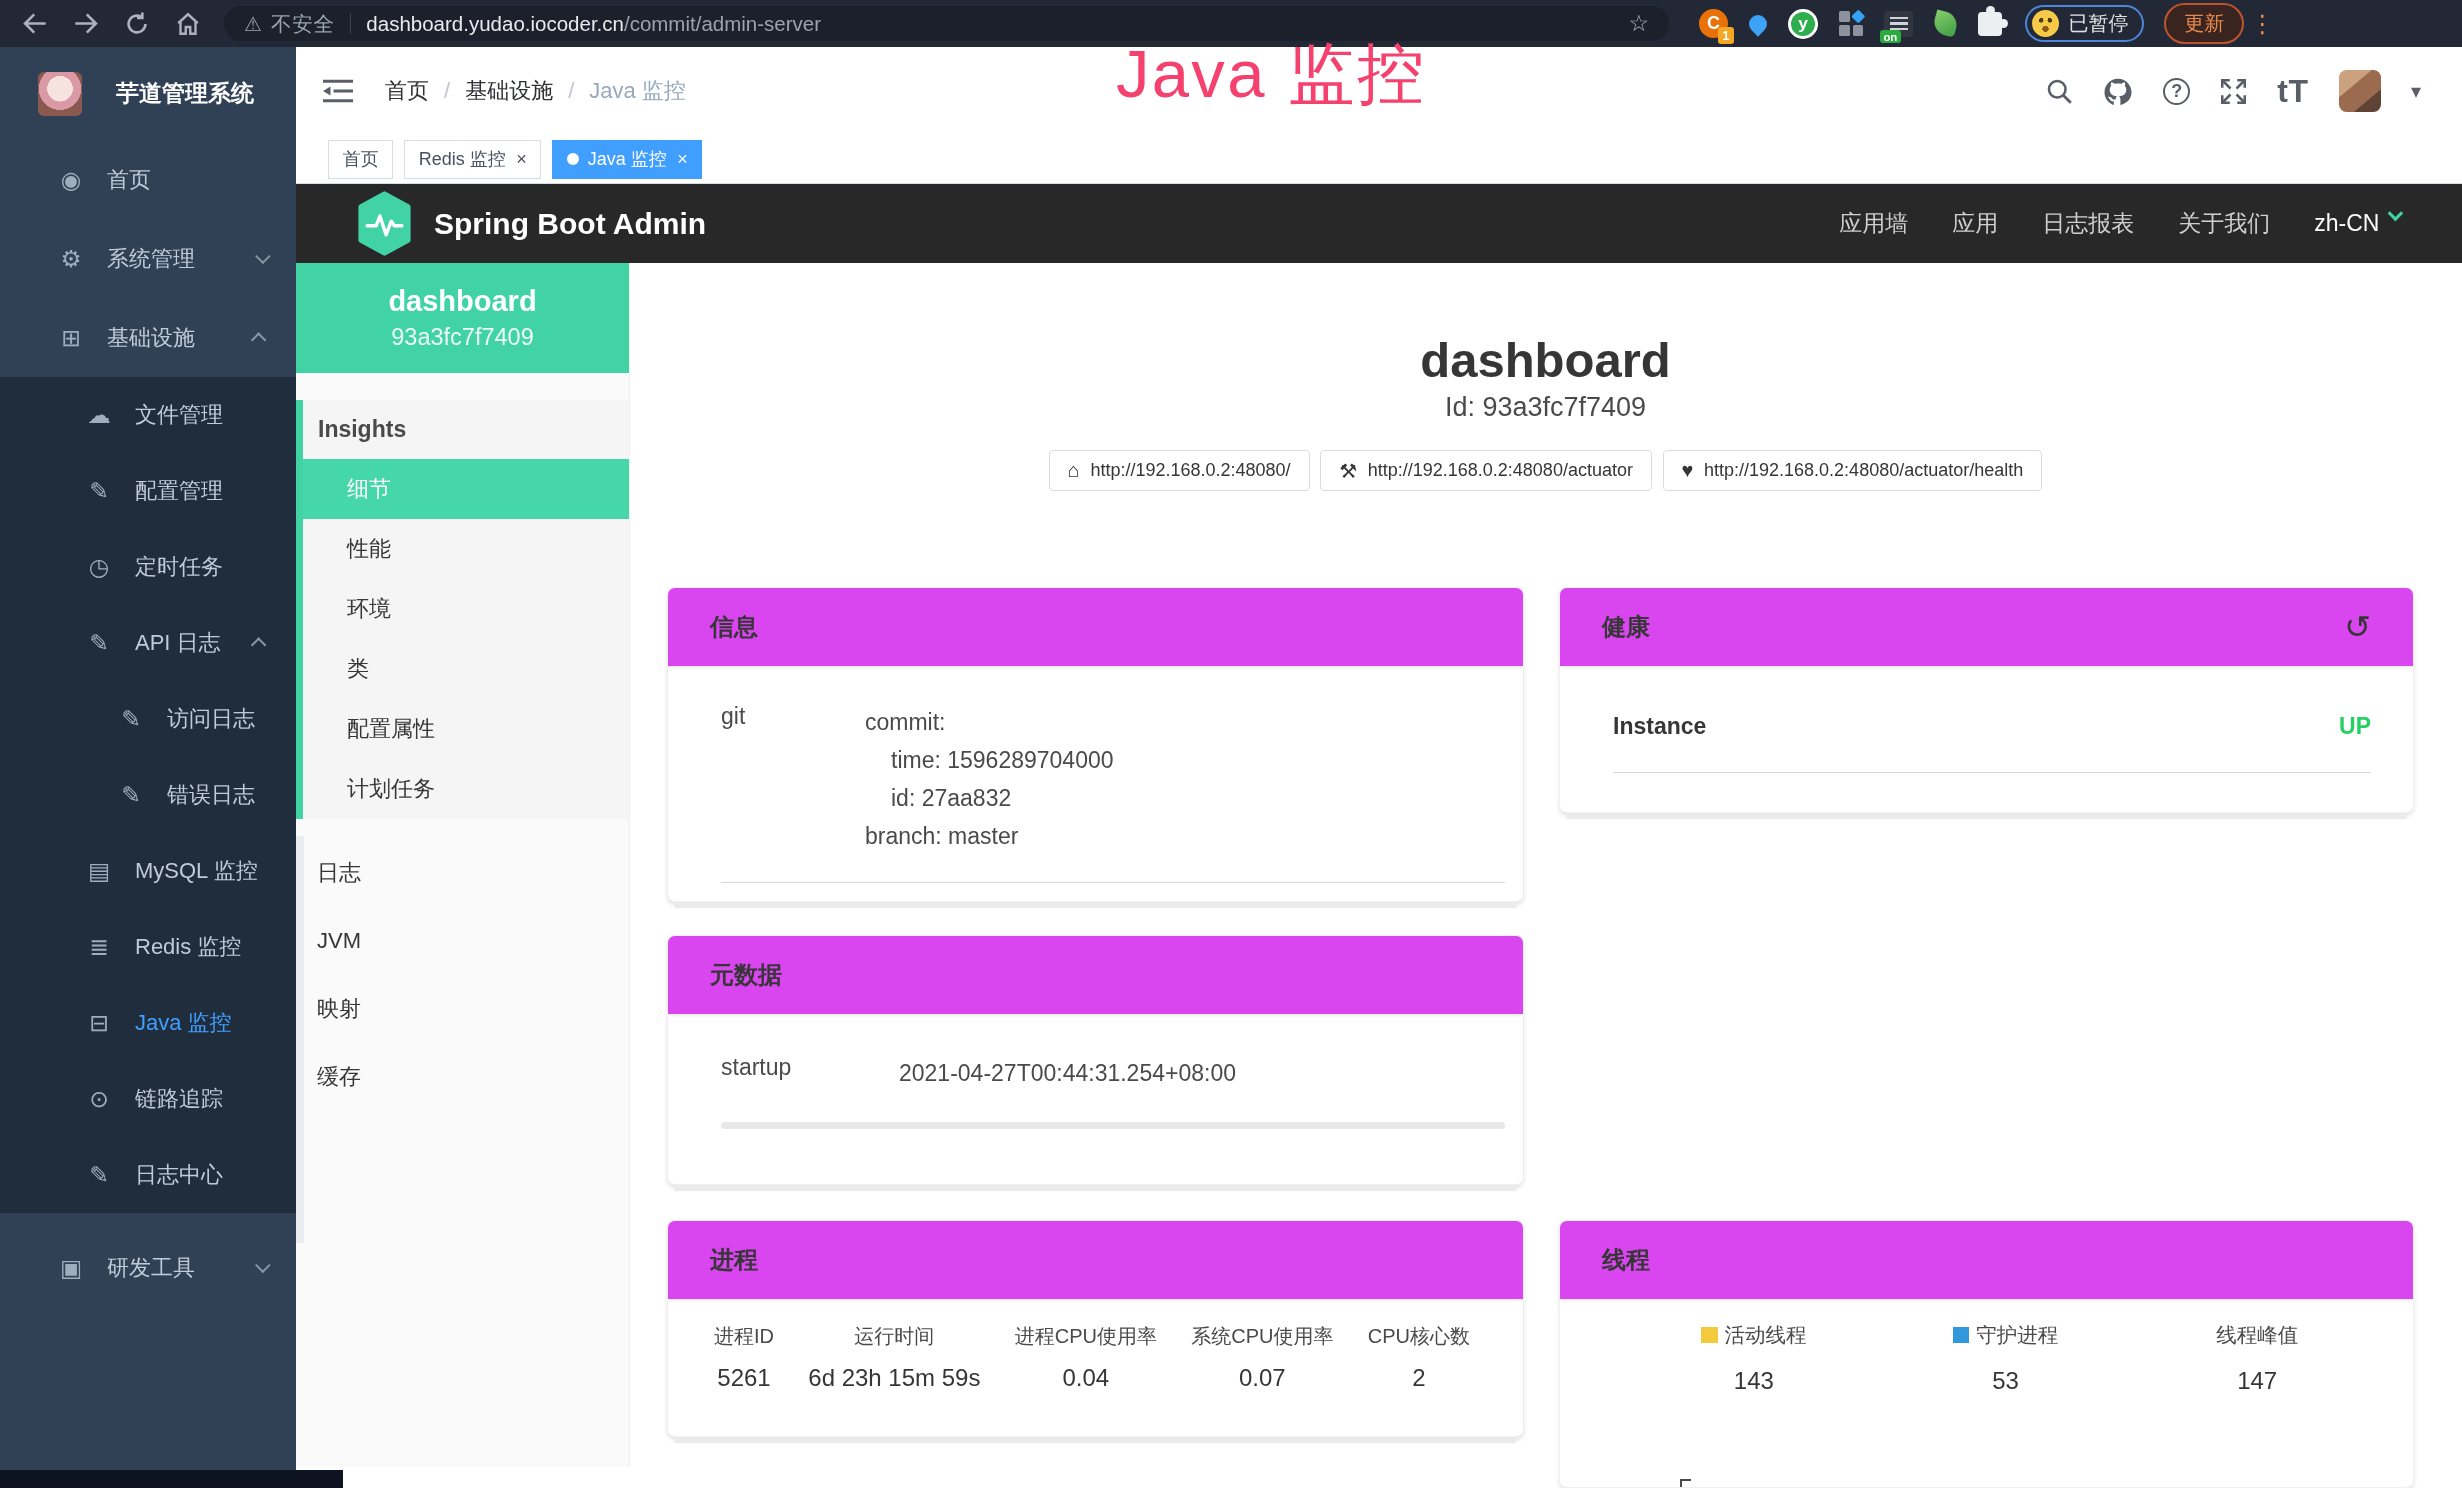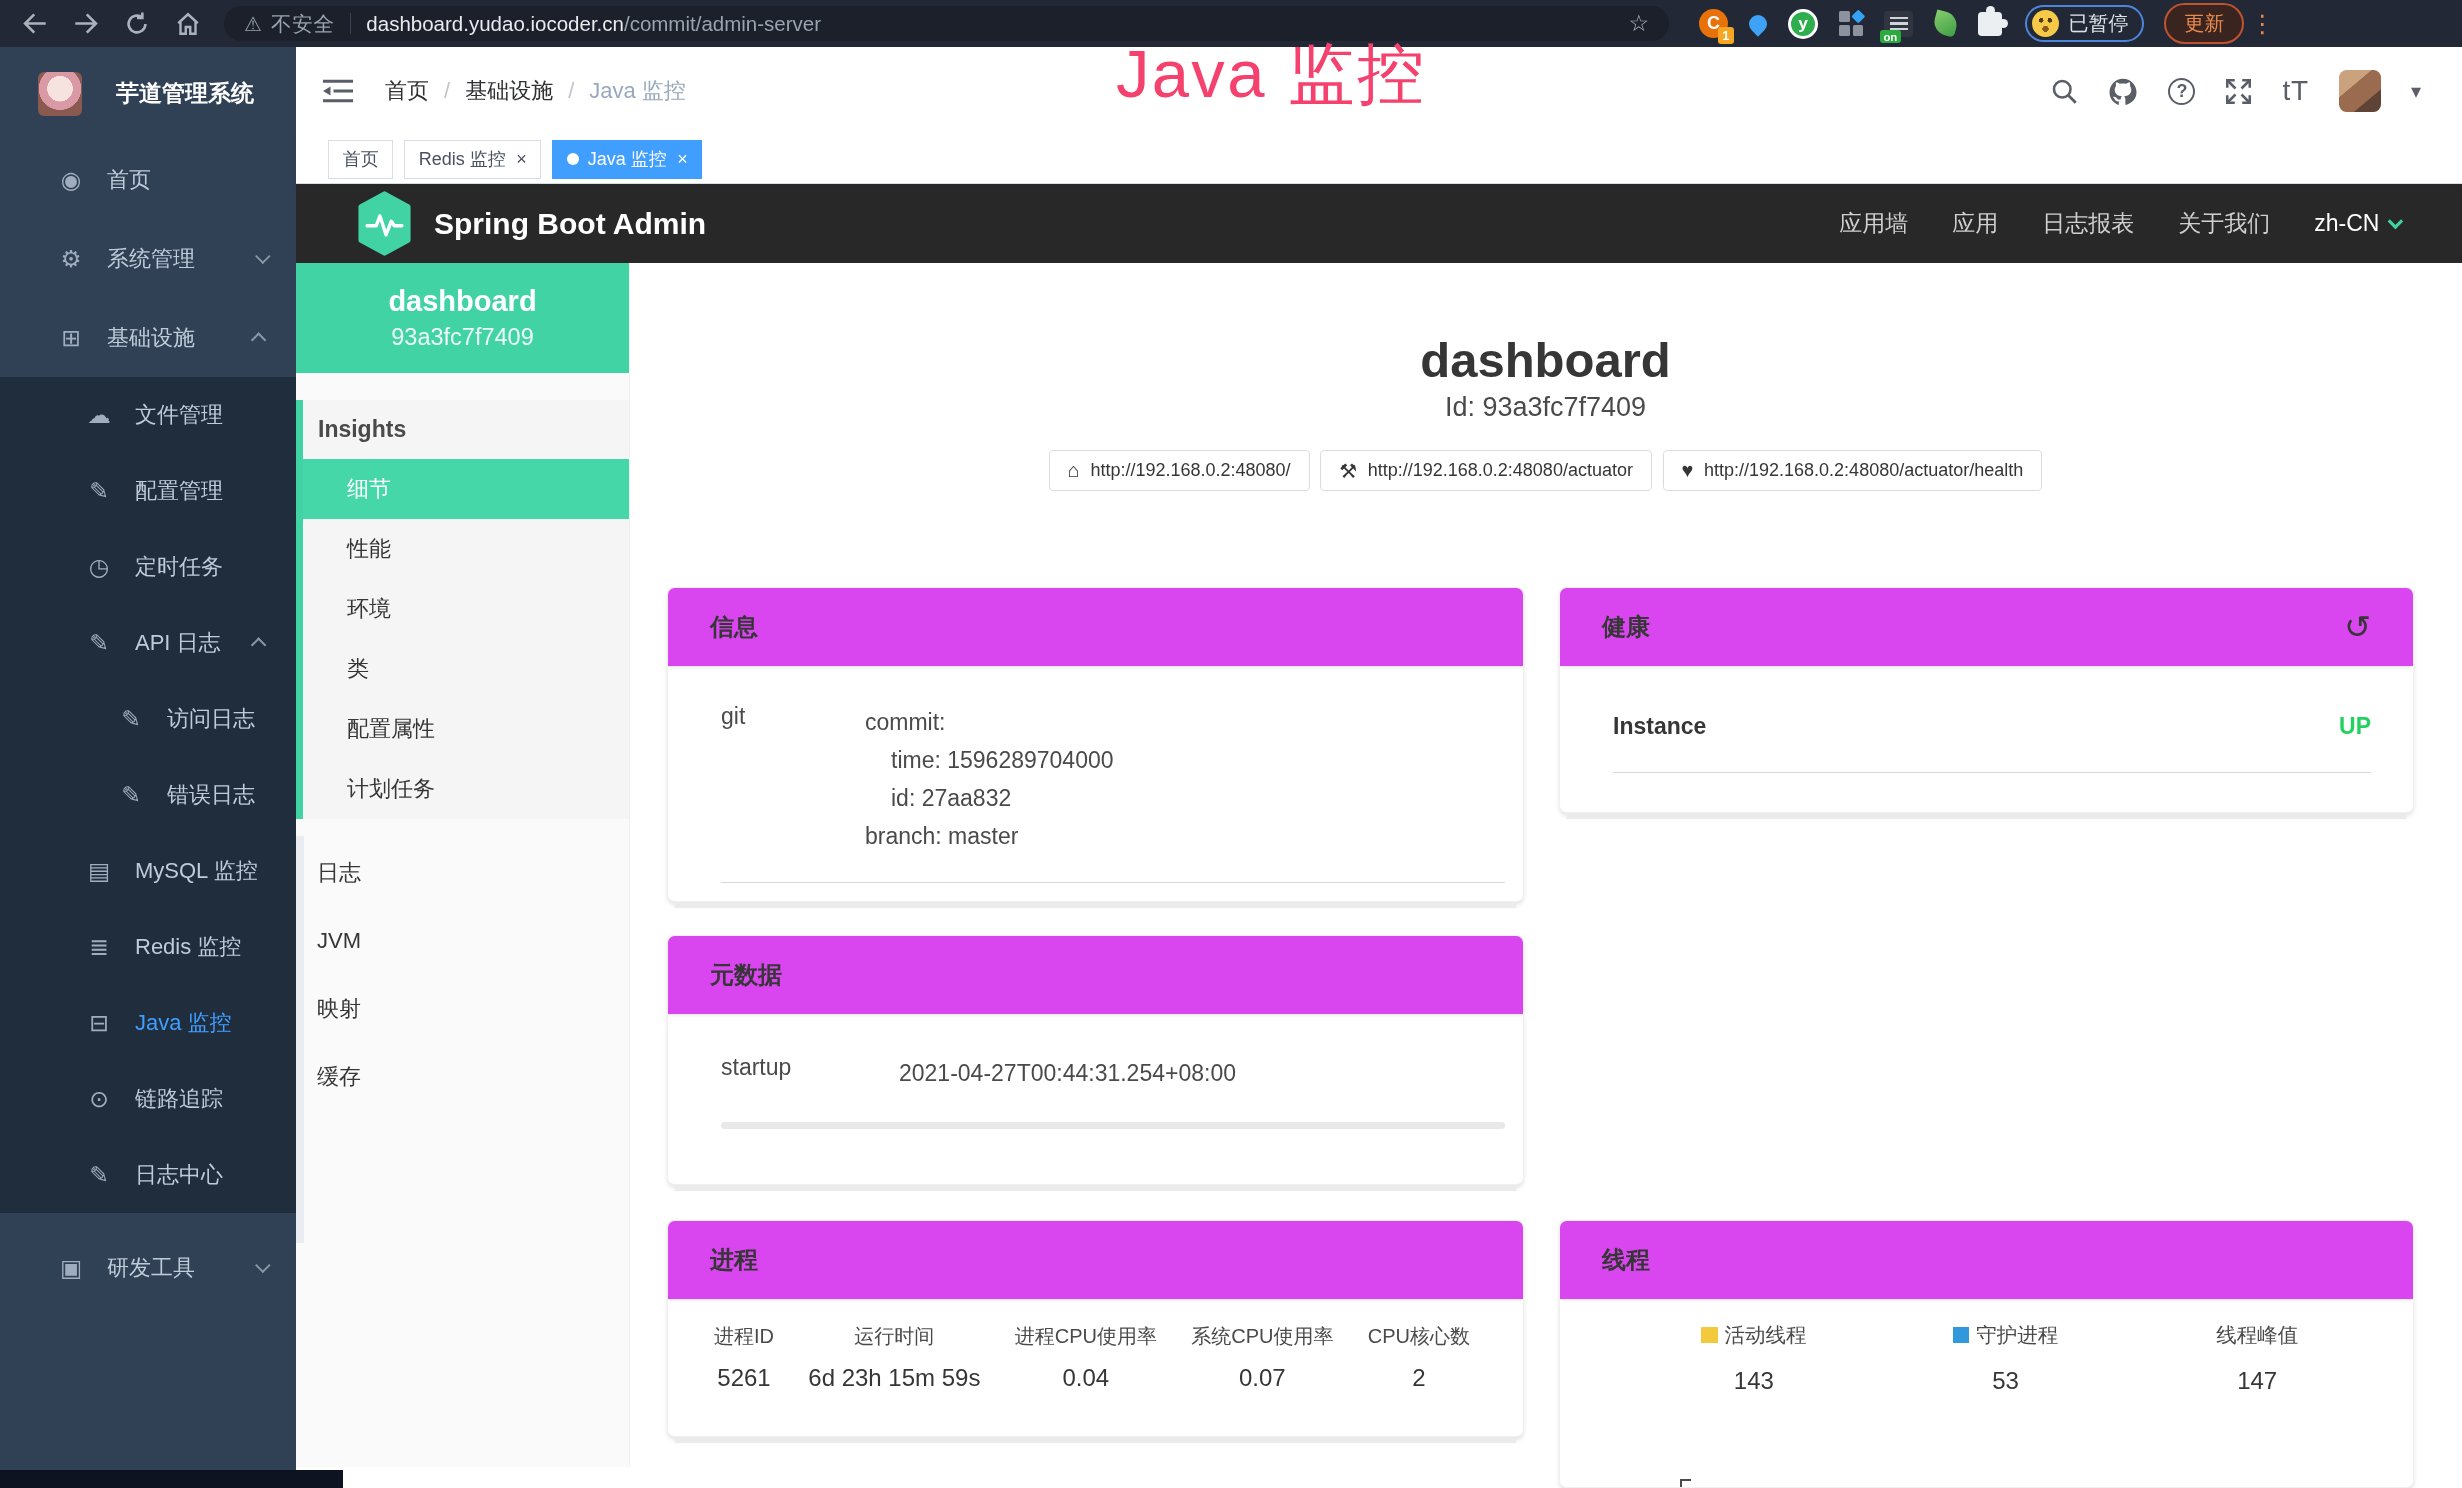--- a/index.html
+++ b/index.html
@@ -80,21 +80,21 @@
   .topbar{position:absolute;left:296px;top:47px;width:2167px;height:88px;background:#fff;
     display:flex;align-items:center;z-index:20}
   .hamburger{margin-left:27px;cursor:pointer;display:flex}
   .breadcrumb{margin-left:32px;font-size:22px;color:#303133;display:flex;gap:15px;align-items:center}
   .bc-sep{color:#c0c4cc}
   .bc-last{color:#97a8be}
   .top-icons{margin-left:auto;display:flex;align-items:center;gap:30px;padding-right:42px;color:#5a5e66}
   .tico{display:flex;align-items:center;justify-content:center;cursor:pointer}
   .q-circle{width:27px;height:27px;border:2.3px solid #5a5e66;border-radius:50%;display:flex;align-items:center;
     justify-content:center;font-size:18px;font-weight:700}
-  .tsize{font-size:28px;font-weight:400;letter-spacing:0.8px}
+  .tsize{font-size:32px;font-weight:700;letter-spacing:0.8px}
   .user-avatar{width:42px;height:42px;border-radius:7.6px;cursor:pointer;
     background:linear-gradient(140deg,#caa27e 0 35%,#9a6b4f 36% 70%,#5f4334 71%)}
   .caret{font-size:20px;color:#5a5e66;cursor:pointer}
 
   
   .tagsbar{position:absolute;left:296px;top:135px;width:2167px;height:49px;background:#fff;
     border-bottom:1.5px solid #d8dce5;box-shadow:0 2.3px 4.6px rgba(0,0,0,.05);display:flex;align-items:center;
     gap:10.6px;padding-left:32px;z-index:20}
   .tag{height:39px;display:flex;align-items:center;gap:9px;border:1.5px solid #d8dce5;background:#fff;
     color:#495060;font-size:18px;padding:0 13.7px;cursor:pointer;white-space:nowrap}
@@ -102,21 +102,21 @@
   .tag.active{background:var(--accent);border-color:var(--accent);color:#fff}
   .tag .dot{width:12px;height:12px;border-radius:50%;background:#fff}
 
   
   .sba-header{position:absolute;left:296px;top:184px;width:2167px;height:79px;background:var(--sba-dark);
     display:flex;align-items:center;color:#cfcfcf;z-index:15}
   .sba-logo{margin-left:59px;display:flex}
   .brand{font-size:30px;font-weight:700;color:#fff;margin-left:20px;white-space:nowrap}
   .sba-nav{margin-left:auto;display:flex;gap:44px;font-size:23px;align-items:center;padding-right:64px}
   .sba-nav .nitem{cursor:pointer;white-space:nowrap}
-  .locale{display:flex;align-items:center;gap:9px;color:#fff;cursor:pointer}
+  .locale{display:flex;gap:9px;color:#fff;cursor:pointer}
   .chev-g{width:10.6px;height:10.6px;border-right:3px solid var(--green);border-bottom:3px solid var(--green);
     transform:rotate(45deg) translateY(-3px)}
 
   
   .sba-side{position:absolute;left:296px;top:262px;width:334px;height:1205px;background:#fafafa;
     border-right:0.8px solid #f0f0f0;z-index:12}
   .sba-head{height:111px;background:var(--green);color:#fff;display:flex;flex-direction:column;
     align-items:center;justify-content:center;gap:6px;cursor:pointer}
   .sba-head .name{font-size:29px;font-weight:700}
   .sba-head .iid{font-size:23.5px;opacity:.9}

